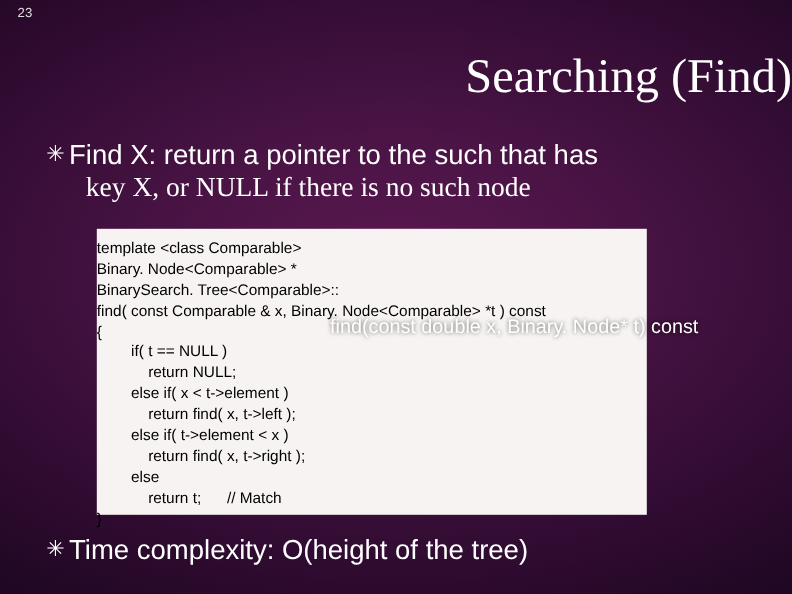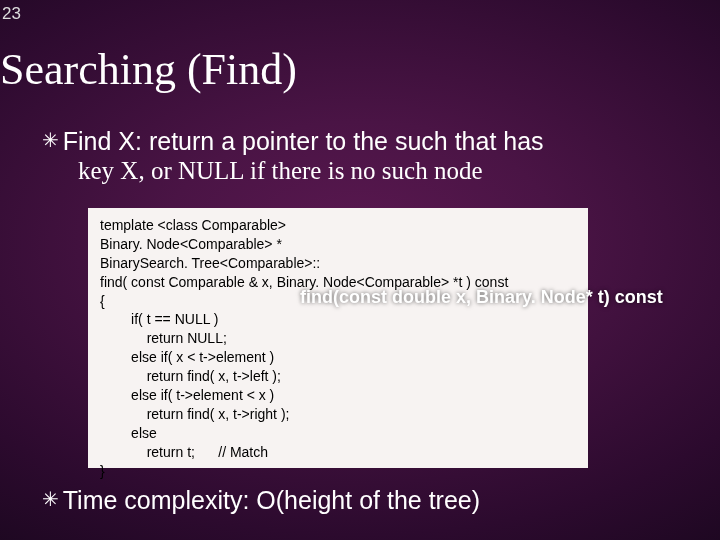--- a/index.html
+++ b/index.html
@@ -14,30 +14,30 @@
     height: 540px;
     background: radial-gradient(ellipse 110% 90% at 50% 45%, #5a1850 0%, #4a1445 25%, #2c0a2e 60%, #0a0410 100%);
     position: relative;
     font-family: Arial, Helvetica, sans-serif;
     color: #ffffff;
     box-sizing: border-box;
   }
   .page-num {
     position: absolute;
     top: 4px;
-    left: 2px;
-    font-size: 17px;
+    left: 16px;
+    font-size: 12px;
     color: #dddddd;
   }
   .title {
     position: absolute;
     top: 44px;
     left: 0;
     width: 100%;
-    text-align: left;
+    text-align: right;
     font-family: "Times New Roman", Times, serif;
     font-size: 44px;
     font-weight: 400;
     color: #ffffff;
   }
   .bullet-row1 {
     position: absolute;
     top: 126px;
     left: 42px;
     right: 40px;
@@ -74,30 +74,30 @@
     position: absolute;
     top: 208px;
     left: 88px;
     width: 500px;
     height: 260px;
     background: #f7f3f2;
     color: #000000;
     font-family: Arial, Helvetica, sans-serif;
     font-size: 14px;
     line-height: 1.35;
-    padding: 8px 12px;
+    padding: 8px 0;
     box-sizing: border-box;
     white-space: pre;
   }
   .overlay-label {
     position: absolute;
     top: 287px;
     left: 300px;
     font-size: 18px;
-    font-weight: bold;
+    font-weight: normal;
     color: #ffffff;
     text-shadow: 0 0 4px rgba(0,0,0,0.6);
   }
 </style>
 </head>
 <body>
 
 <div class="slide">
 
   <div class="page-num">23</div>

